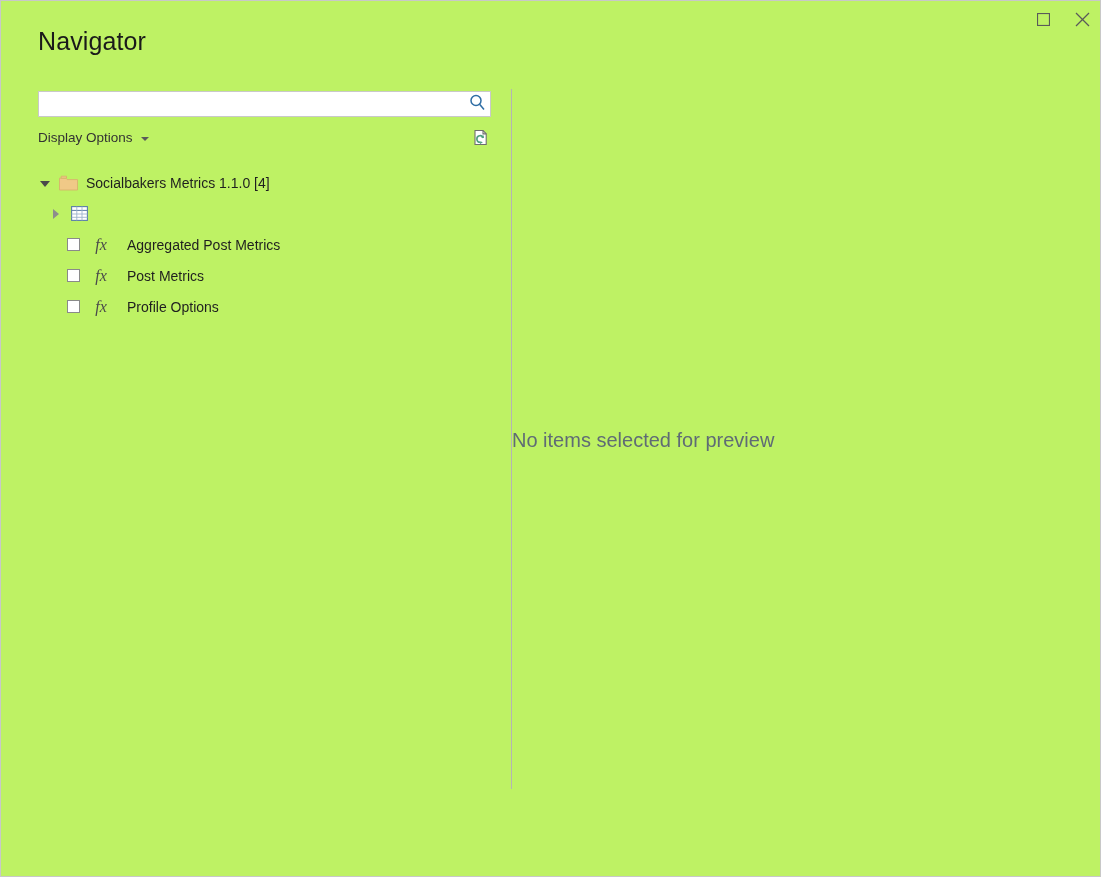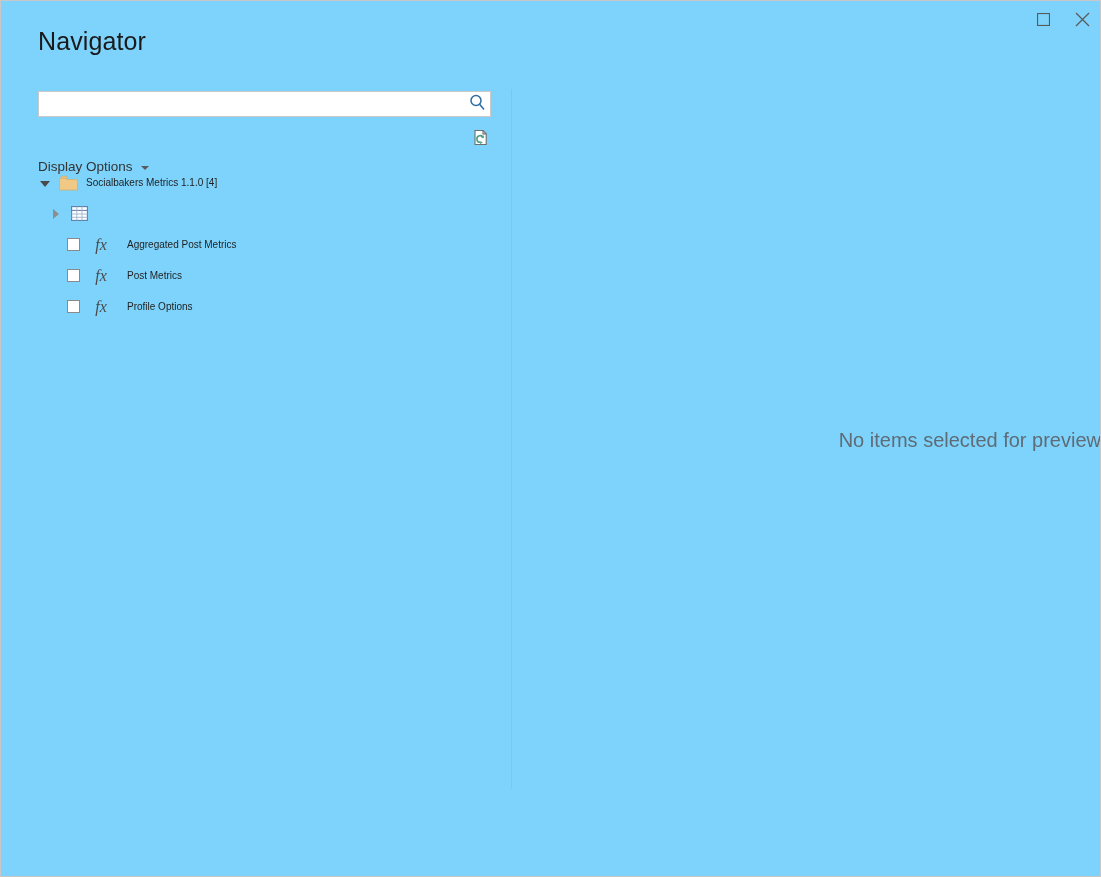--- a/index.html
+++ b/index.html
@@ -9,21 +9,21 @@
   }
   body {
     font-family: "Liberation Sans", sans-serif;
     -webkit-font-smoothing: antialiased;
   }
   #window {
     position: relative;
     width: 1101px;
     height: 877px;
     box-sizing: border-box;
-    background: #7dd3fc;
+    background: #bef264;
     border: 1px solid #c8c8c8;
     overflow: hidden;
     padding-left: 48px;
   }
 
   
   #titlebar {
     position: absolute;
     left: 0; top: 0;
     width: 100%;
@@ -87,21 +87,20 @@
   }
 
   #display-options {
     position: absolute;
     left: 37px;
     top: 129px;
     display: flex;
     align-items: center;
     gap: 8px;
     cursor: default;
-    margin-top: 29px;
   }
   #display-options-label {
     font-size: 13.5px;
     color: #333333;
     white-space: nowrap;
   }
   .caret-down {
     width: 0; height: 0;
     border-left: 4.5px solid transparent;
     border-right: 4.5px solid transparent;
@@ -183,21 +182,21 @@
     width: 20px;
     font-family: "Liberation Serif", serif;
     font-style: italic;
     font-size: 16px;
     color: #4a4a4a;
     text-align: center;
     margin-right: 16px;
     line-height: 1;
   }
   .node-label {
-    font-size: 10px;
+    font-size: 14px;
     color: #1f1f1f;
     padding-left: 6px;
   }
   .tree-row.level-2b .node-label { padding-left: 0; }
 
   
   #divider {
     position: absolute;
     left: 510px;
     top: 88px;
@@ -208,21 +207,21 @@
 
   
   #preview {
     position: absolute;
     left: 511px;
     top: 88px;
     width: 589px;
     height: 700px;
     display: flex;
     align-items: flex-start;
-    justify-content: flex-end;
+    justify-content: flex-start;
   }
   #preview-message {
     margin-top: 340px;
     font-size: 20px;
     color: #5f6b75;
     white-space: nowrap;
   }
 
   
   #footer {

